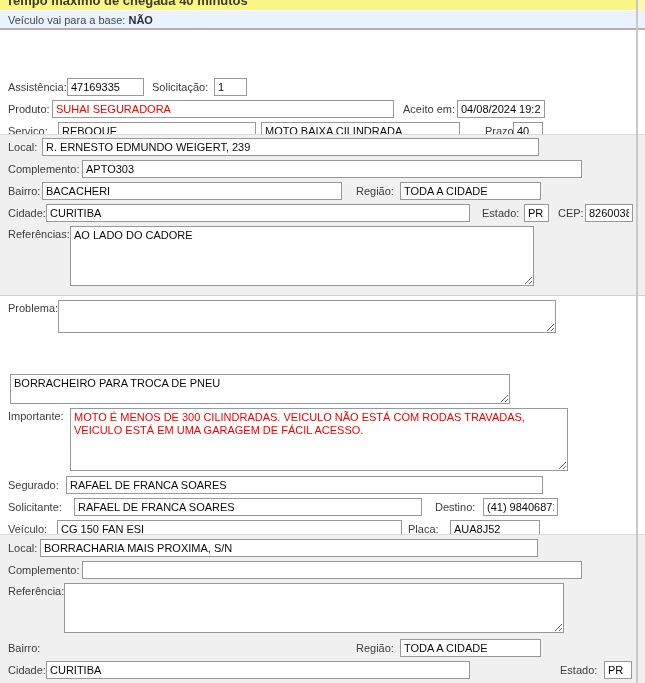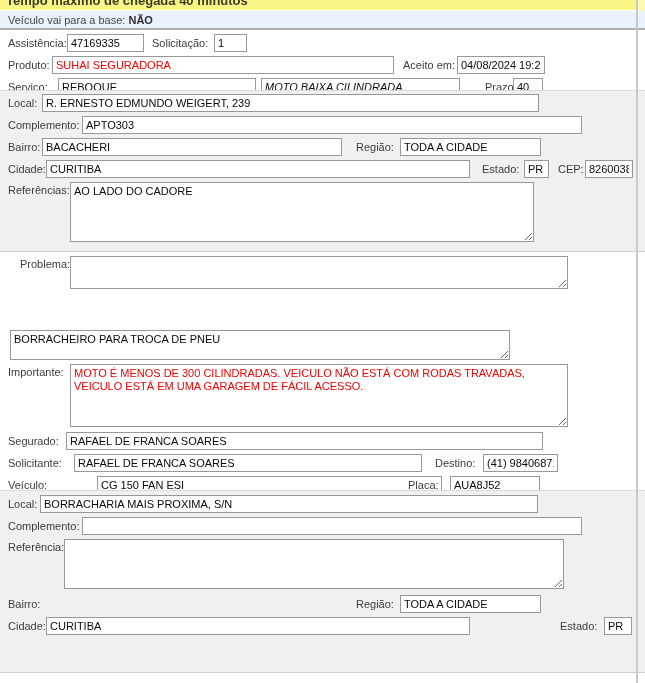--- a/index.html
+++ b/index.html
@@ -53,37 +53,37 @@
 
 <div class="banner">
   <span class="banner-text">Tempo máximo de chegada 40 minutos</span>
 </div>
 
 <div class="info-bar">
   <span>Veículo vai para a base:</span>
   <b>NÃO</b>
 </div>
 
-<div class="section sec-white" style="padding-top:3px; height:60px;">
+<div class="section sec-white" style="padding-top:3px; height:60px;margin-top:44px;">
   <div class="row">
     <span class="lbl" style="left:8px">Assistência:</span>
     <input class="fld" style="left: 67px; width: 77px;" value="47169335">
     <span class="lbl" style="left:152px">Solicitação:</span>
     <input class="fld" style="left: 214px; width: 33px;" value="1">
   </div>
   <div class="row">
     <span class="lbl" style="left:8px">Produto:</span>
     <input class="fld red" style="left: 52px; width: 342px;" value="SUHAI SEGURADORA">
     <span class="lbl" style="left:403px">Aceito em:</span>
     <input class="fld" style="left: 457px; width: 88px;" value="04/08/2024 19:22">
   </div>
   <div class="row">
     <span class="lbl" style="left:8px">Serviço:</span>
     <input class="fld" style="left: 58px; width: 198px;" value="REBOQUE">
-    <input class="fld" style="left: 261px; width: 199px; font-style: italic;" value="MOTO BAIXA CILINDRADA">
+    <input class="fld" style="left: 261px; width: 199px;" value="MOTO BAIXA CILINDRADA">
     <span class="lbl" style="left:485px">Prazo:</span>
     <input class="fld" style="left: 513px; width: 30px;" value="40">
   </div>
 </div>
 
 <div class="section sec-gray" style="padding-top:2px; height:162px;">
   <div class="row">
     <span class="lbl" style="left:8px">Local:</span>
     <input class="fld" style="left: 42px; width: 497px;" value="R. ERNESTO EDMUNDO WEIGERT, 239">
   </div>
@@ -105,21 +105,21 @@
     <span class="lbl" style="left:558px">CEP:</span>
     <input class="fld" style="left: 585px; width: 48px;" value="82600380">
   </div>
   <div class="row" style="height:66px;">
     <span class="lbl" style="left:8px; top:3px">Referências:</span>
     <textarea class="fld" style="left: 70px; width: 464px; height: 60px;" spellcheck="false">AO LADO DO CADORE</textarea>
   </div>
 </div>
 
 <div class="section sec-white" style="padding-top:3px; height:238px;">
-  <div class="row" style="height:38px;margin-left:12px;">
+  <div class="row" style="height:38px;">
     <span class="lbl" style="left:8px; top:3px">Problema:</span>
     <textarea class="fld" style="left: 58px; width: 498px; height: 33px;" spellcheck="false"></textarea>
   </div>
   <div class="row" style="height:34px;margin-top:36px;">
     <textarea class="fld" style="left: 10px; width: 500px; height: 30px;" spellcheck="false">BORRACHEIRO PARA TROCA DE PNEU</textarea>
   </div>
   <div class="row" style="height:68px;">
     <span class="lbl" style="left:8px; top:3px">Importante:</span>
     <textarea class="fld red" style="left: 70px; width: 498px; height: 63px;" spellcheck="false">MOTO É MENOS DE 300 CILINDRADAS. VEICULO NÃO ESTÁ COM RODAS TRAVADAS, VEICULO ESTÁ EM UMA GARAGEM DE FÁCIL ACESSO.</textarea>
   </div>
@@ -128,21 +128,21 @@
     <input class="fld" style="left: 66px; width: 477px;" value="RAFAEL DE FRANCA SOARES">
   </div>
   <div class="row">
     <span class="lbl" style="left:8px">Solicitante:</span>
     <input class="fld" style="left: 74px; width: 348px;" value="RAFAEL DE FRANCA SOARES">
     <span class="lbl" style="left:435px">Destino:</span>
     <input class="fld" style="left: 483px; width: 75px;" value="(41) 984068712">
   </div>
   <div class="row">
     <span class="lbl" style="left:8px">Veículo:</span>
-    <input class="fld" style="left: 57px; width: 345px; margin-left: 40px;" value="CG 150 FAN ESI">
+    <input class="fld" style="left: 57px; width: 345px;" value="CG 150 FAN ESI">
     <span class="lbl" style="left:408px">Placa:</span>
     <input class="fld" style="left: 450px; width: 90px;" value="AUA8J52">
   </div>
   <div class="row">
     <span class="lbl" style="left:8px">Ano:</span>
     <input class="fld" style="left: 97px; width: 44px;" value="">
     <span class="lbl" style="left:160px">Cor:</span>
     <input class="fld" style="left: 184px; width: 60px;" value="9">
     <span class="lbl" style="left:265px">Combustível:</span>
     <input class="fld" style="left: 322px; width: 55px;" value="">

